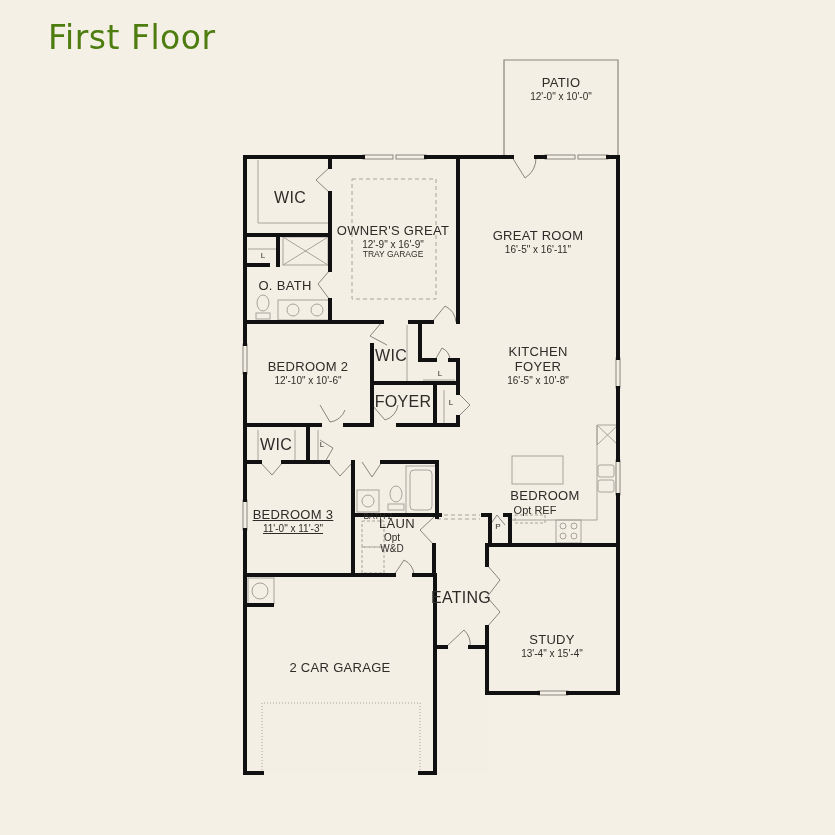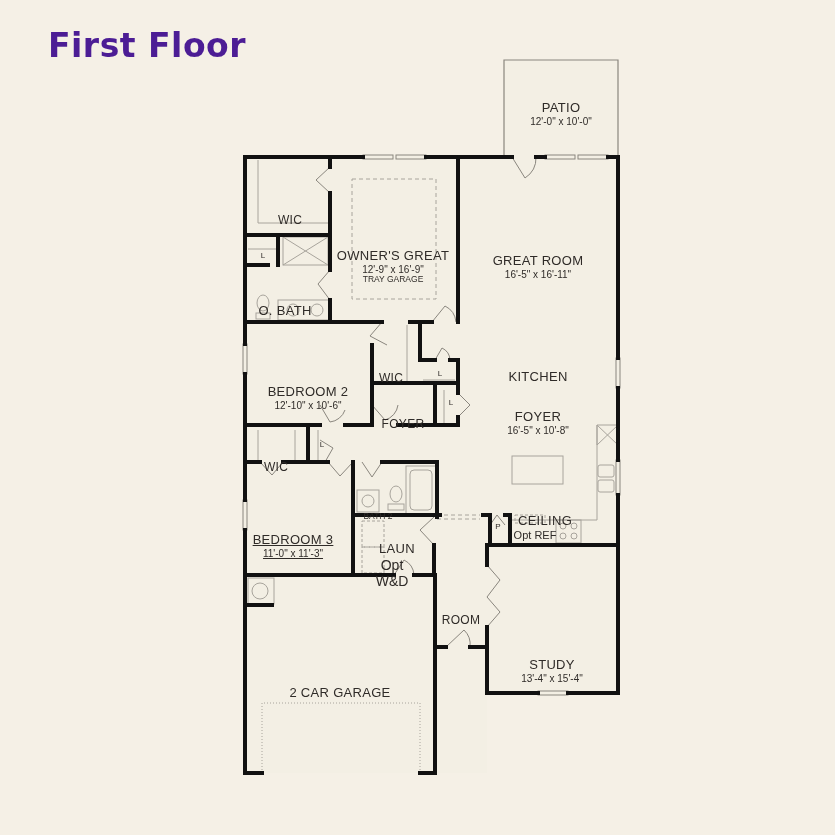--- a/index.html
+++ b/index.html
@@ -3,33 +3,33 @@
 <meta charset="utf-8">
 <style>
   html, body { margin: 0; padding: 0; }
   body {
     width: 835px; height: 835px; overflow: hidden;
     background: #f5f0e6;
     position: relative;
     font-family: "Liberation Sans", "DejaVu Sans", sans-serif;
   }
   .title {
-    position: absolute; left: 48px; top: 26px;
-    font-size: 33px; color: #4c1d95; letter-spacing: 0.5px;
-    font-family: "DejaVu Sans", sans-serif; font-weight: bold;
+    position: absolute; left: 48px; top: 18px;
+    font-size: 33px; color: #4d7c0f; letter-spacing: 0.5px;
+    font-family: "DejaVu Sans", sans-serif; font-weight: normal;
   }
   svg.plan { position: absolute; left: 0; top: 0; }
   .room {
     position: absolute; text-align: center; color: #2f2b28;
     transform: translateX(-50%); white-space: nowrap; line-height: 1.15;
   }
-  .room .name { font-size: 13px; letter-spacing: 0.3px; margin-top: 25px; }
+  .room .name { font-size: 13px; letter-spacing: 0.3px; }
   .room .dim { font-size: 10px; }
   .room .note { font-size: 8.5px; }
-  .room.small .name { font-size: 12px; }
+  .room.small .name { font-size: 16px; }
   .tiny { position: absolute; font-size: 8px; color: #2f2b28; transform: translateX(-50%); }
 </style>
 </head>
 <body>
 
 <div class="title">First Floor</div>
 
 <svg class="plan" width="835" height="835" viewBox="0 0 835 835">
 
   <g fill="#f3efe4">
@@ -264,34 +264,34 @@
 <div class="room" style="left:378px; top:481px;margin-top:31px;">
   <div class="note" style="font-size:8.5px;">BATH 2</div>
 </div>
 
 <div class="room" style="left:293px; top:508px;text-decoration:underline;">
   <div class="name">BEDROOM 3</div>
   <div class="dim">11'-0" x 11'-3"</div>
 </div>
 
 <div class="room" style="left:545px; top:489px;">
-  <div class="name">CEILING</div>
+  <div class="name">BEDROOM</div>
   <div class="note" style="font-size:11px; margin-left:-20px;">Opt REF</div>
 </div>
 
 <div class="tiny" style="left:498px; top:522px;">P</div>
 
 <div class="room" style="left:397px; top:517px;">
   <div class="name">LAUN</div>
-  <div class="note" style="font-size:14px; margin-left:-10px;">Opt</div>
-  <div class="note" style="font-size:14px; margin-left:-10px;">W&amp;D</div>
+  <div class="note" style="font-size:10px; margin-left:-10px;">Opt</div>
+  <div class="note" style="font-size:10px; margin-left:-10px;">W&amp;D</div>
 </div>
 
 <div class="room small" style="left:461px; top:589px;">
-  <div class="name">ROOM</div>
+  <div class="name">EATING</div>
 </div>
 
 <div class="room" style="left:552px; top:633px;">
   <div class="name">STUDY</div>
   <div class="dim">13'-4" x 15'-4"</div>
 </div>
 
 <div class="room" style="left:340px; top:661px;">
   <div class="name">2 CAR GARAGE</div>
 </div>

